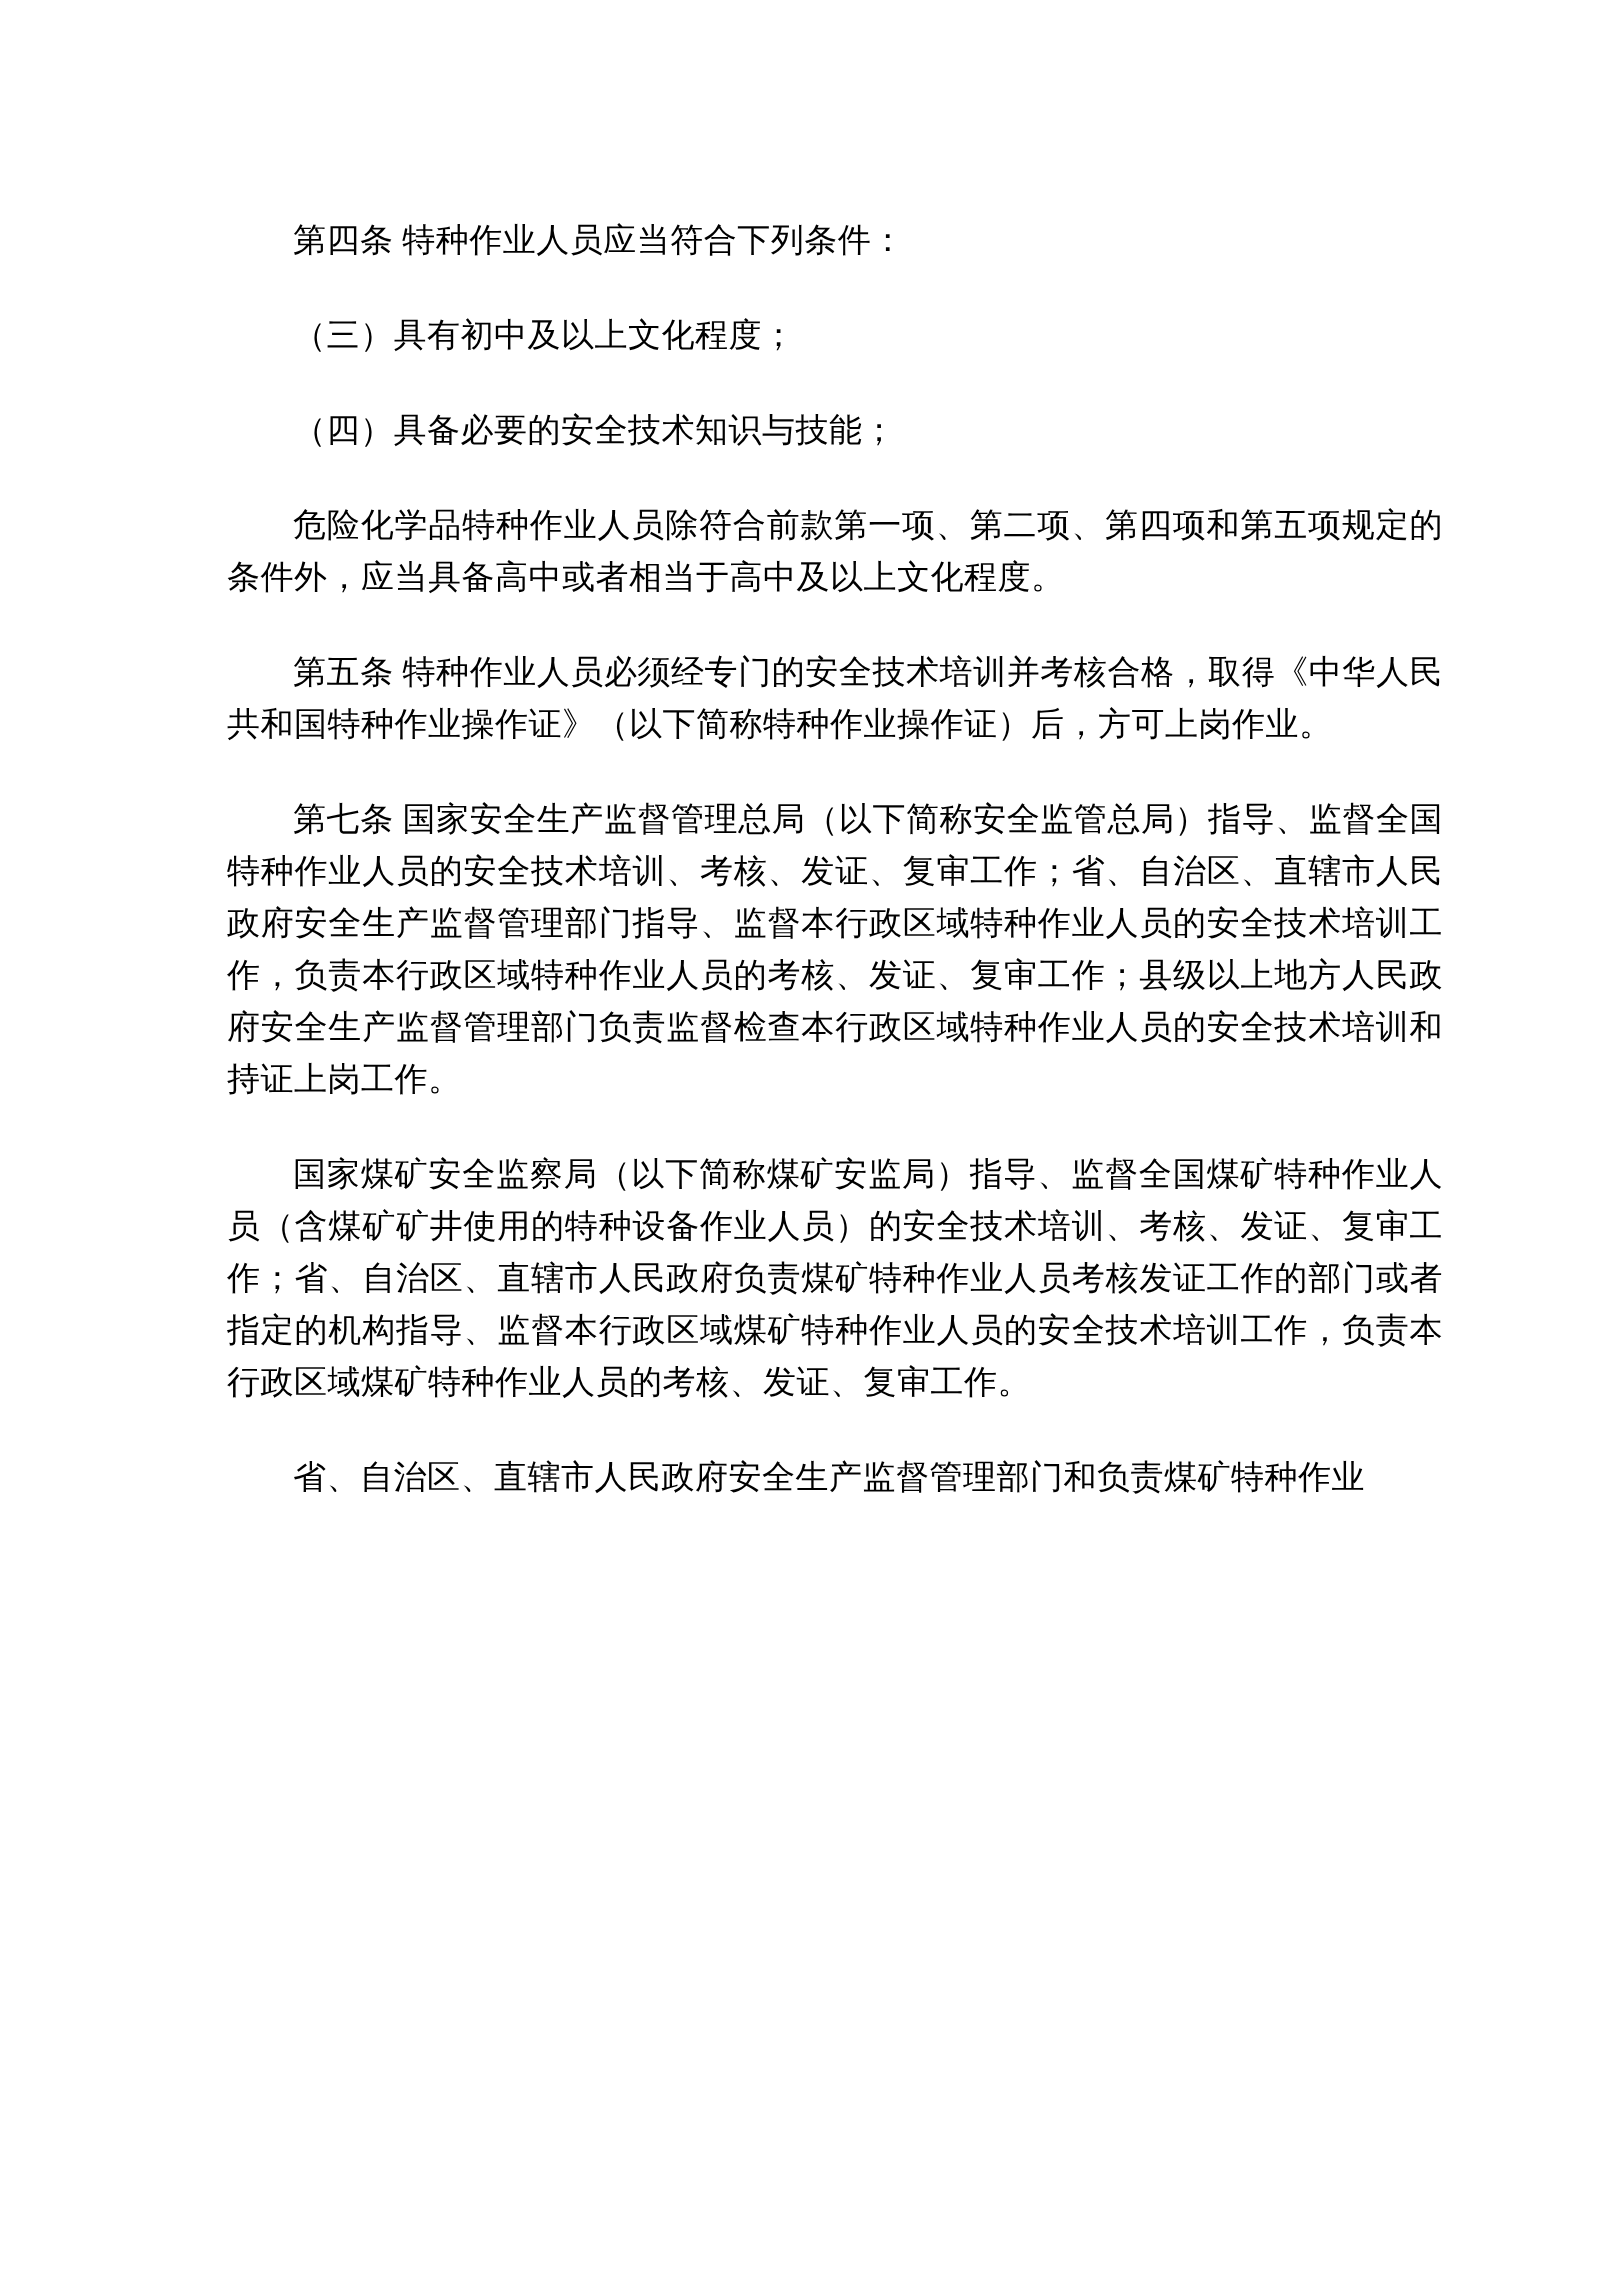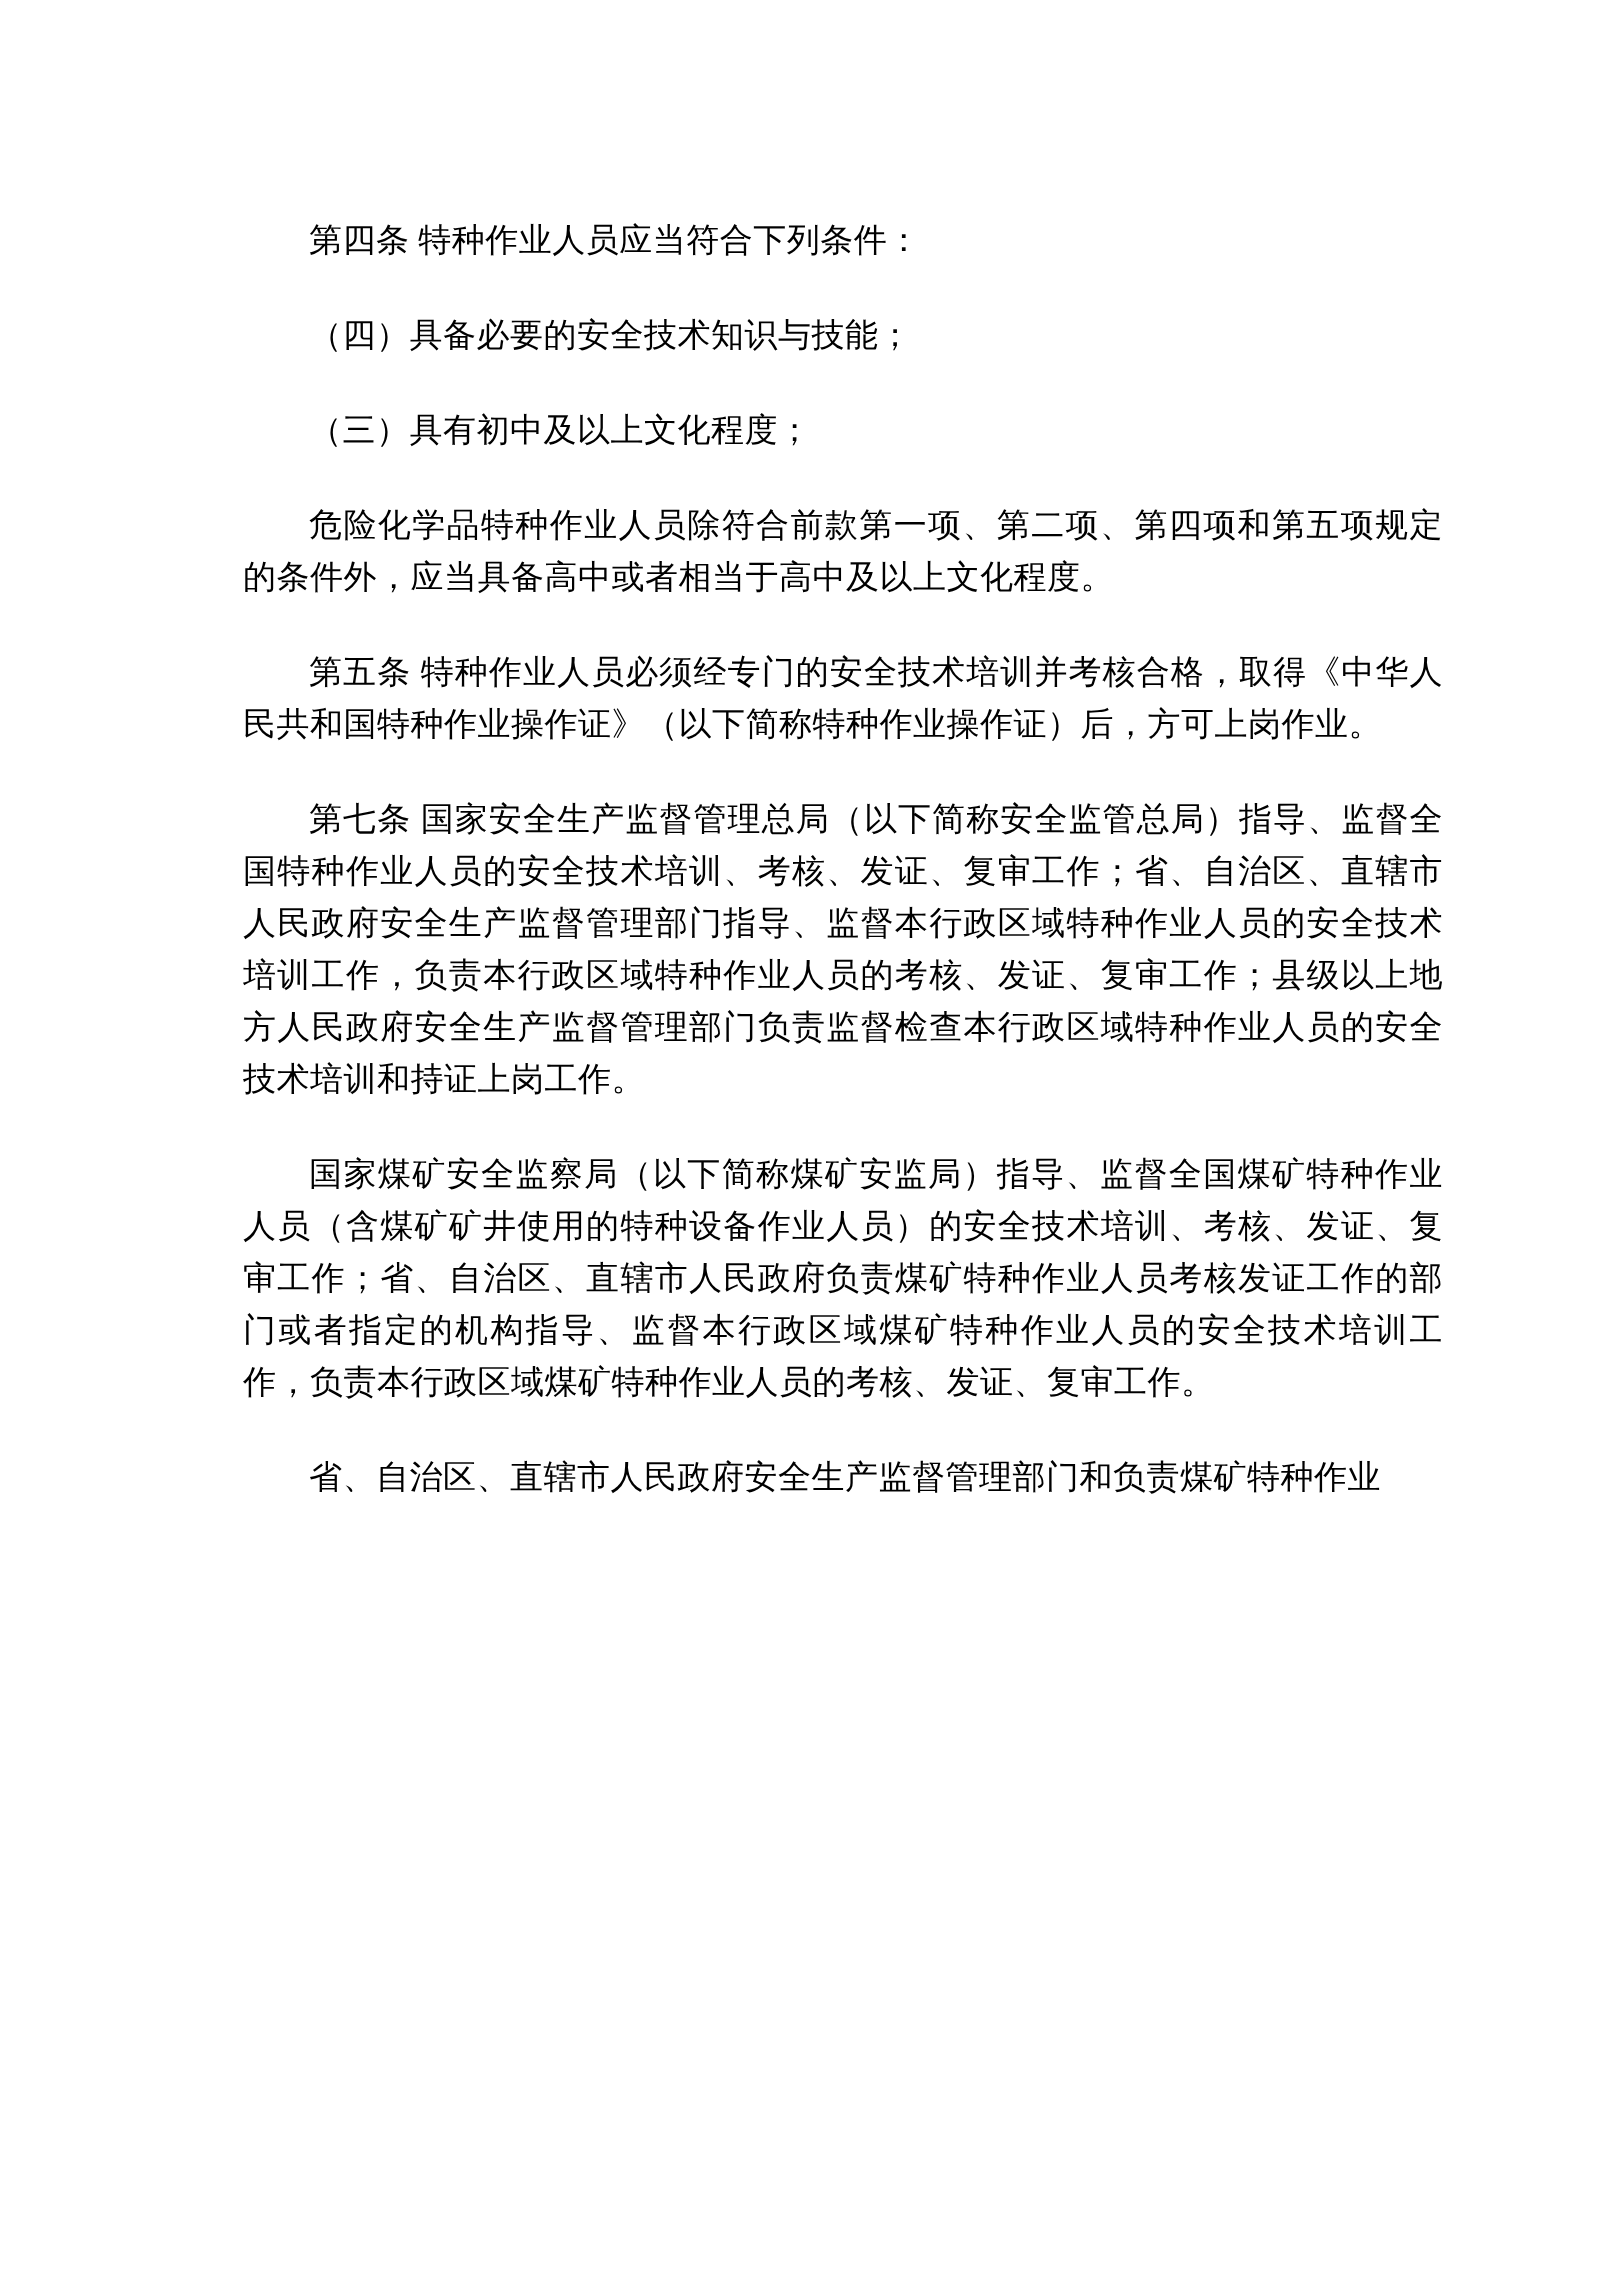--- a/index.html
+++ b/index.html
@@ -12,37 +12,37 @@
     width: 1621px;
     height: 2293px;
     background: #ffffff;
     box-sizing: border-box;
     padding: 214px 178px 0 227px;
     overflow: hidden;
     font-family: "Liberation Serif", "DejaVu Serif", serif;
     color: #000000;
   }
   .para {
-    margin: 0 0 43px 16px;
+    margin: 0 0 43px 0;
     font-size: 33px;
     line-height: 52px;
     text-indent: 2em;
     text-align: justify;
     letter-spacing: 0.5px;
     word-break: break-all;
   }
 </style>
 </head>
 <body>
 
 <div class="page">
   <div class="content">
       <p class="para">第四条 特种作业人员应当符合下列条件：</p>
+      <p class="para">（三）具有初中及以上文化程度；</p>
       <p class="para">（四）具备必要的安全技术知识与技能；</p>
-      <p class="para">（三）具有初中及以上文化程度；</p>
       <p class="para">危险化学品特种作业人员除符合前款第一项、第二项、第四项和第五项规定的条件外，应当具备高中或者相当于高中及以上文化程度。</p>
       <p class="para">第五条 特种作业人员必须经专门的安全技术培训并考核合格，取得《中华人民共和国特种作业操作证》（以下简称特种作业操作证）后，方可上岗作业。</p>
       <p class="para">第七条 国家安全生产监督管理总局（以下简称安全监管总局）指导、监督全国特种作业人员的安全技术培训、考核、发证、复审工作；省、自治区、直辖市人民政府安全生产监督管理部门指导、监督本行政区域特种作业人员的安全技术培训工作，负责本行政区域特种作业人员的考核、发证、复审工作；县级以上地方人民政府安全生产监督管理部门负责监督检查本行政区域特种作业人员的安全技术培训和持证上岗工作。</p>
       <p class="para">国家煤矿安全监察局（以下简称煤矿安监局）指导、监督全国煤矿特种作业人员（含煤矿矿井使用的特种设备作业人员）的安全技术培训、考核、发证、复审工作；省、自治区、直辖市人民政府负责煤矿特种作业人员考核发证工作的部门或者指定的机构指导、监督本行政区域煤矿特种作业人员的安全技术培训工作，负责本行政区域煤矿特种作业人员的考核、发证、复审工作。</p>
       <p class="para">省、自治区、直辖市人民政府安全生产监督管理部门和负责煤矿特种作业</p>
     </div>
 </div>
 
 
 </body></html>

